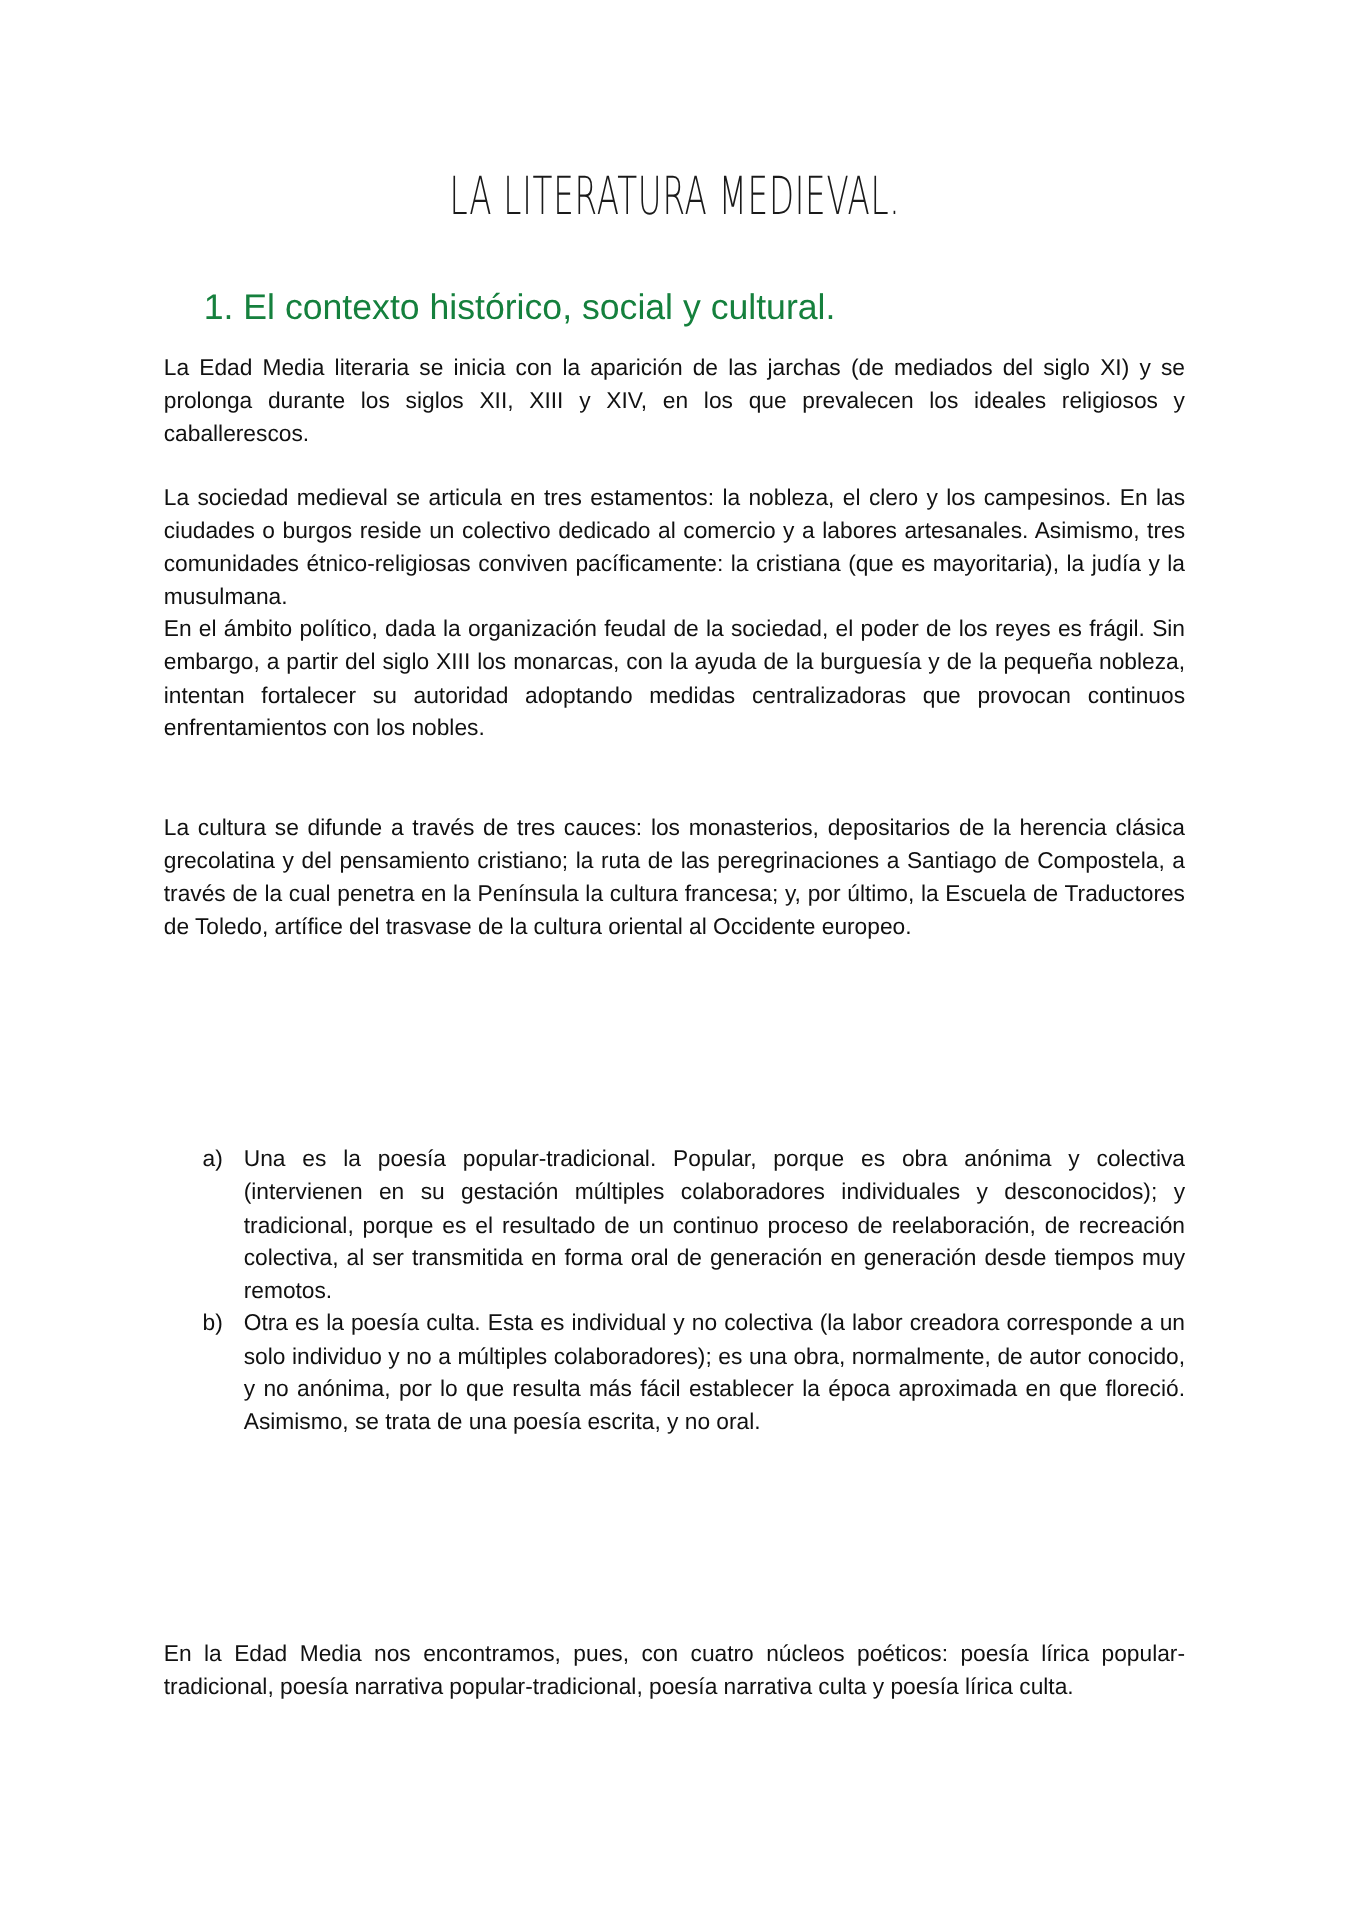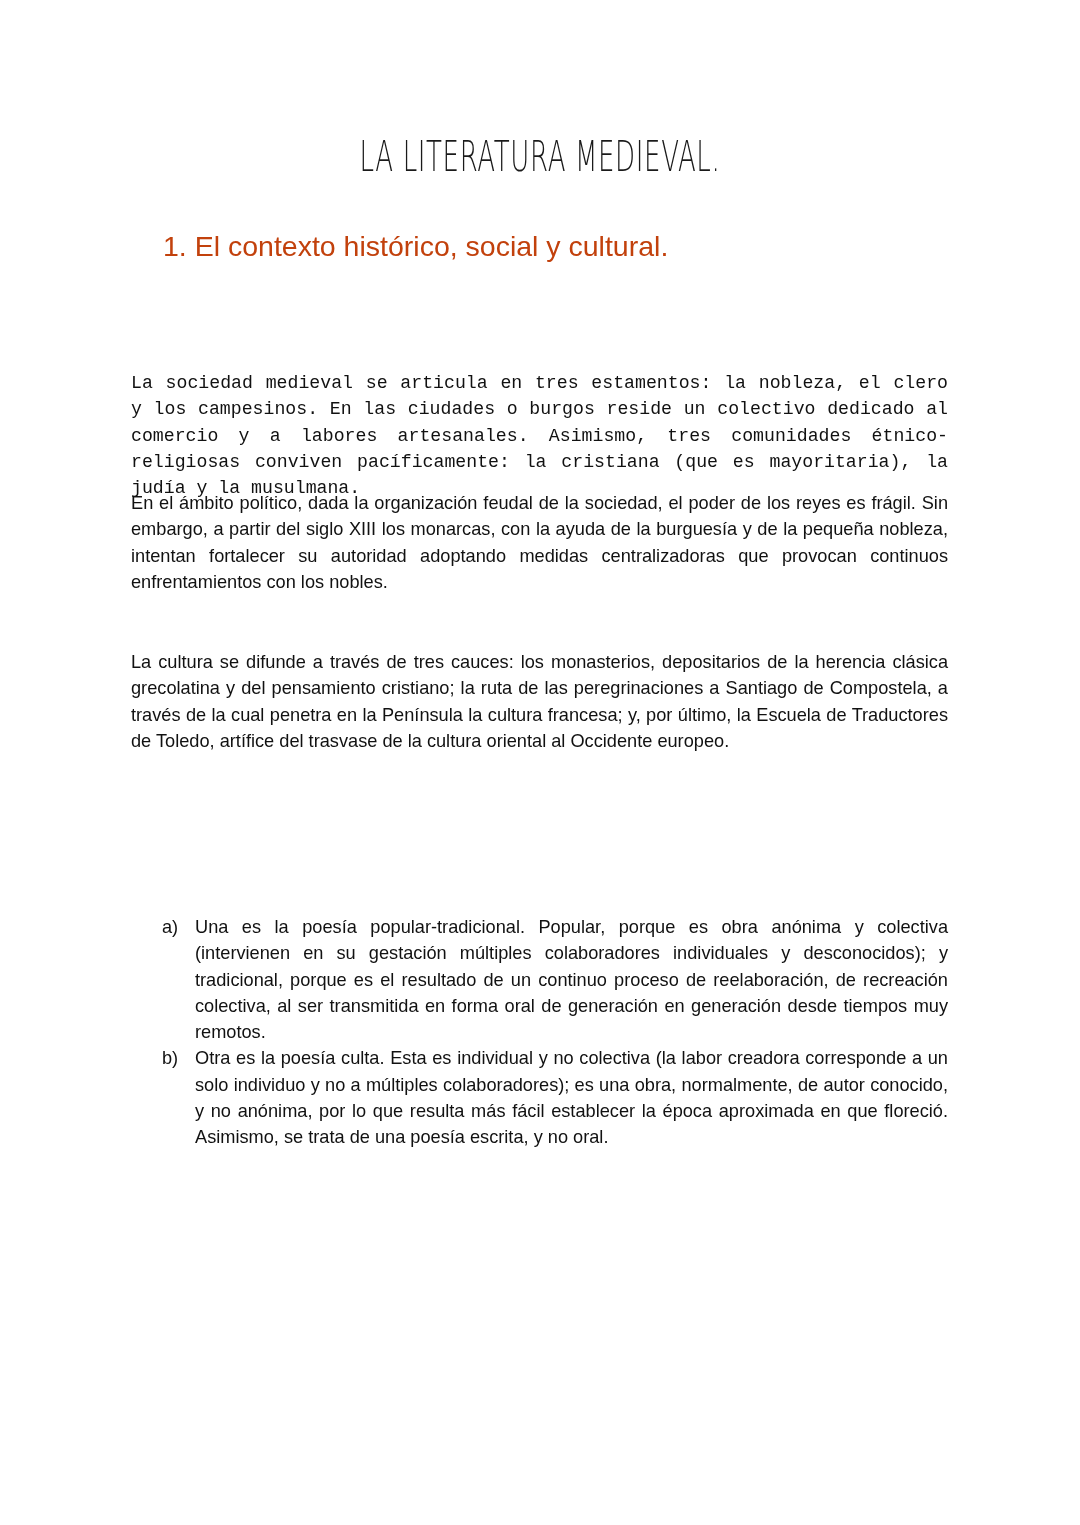--- a/index.html
+++ b/index.html
@@ -33,21 +33,21 @@
       letter-spacing: 1px;
       transform: scaleX(0.62);
       transform-origin: 540px 0;
       color: #1a1a1a;
     }
     .heading {
       position: absolute;
       left: 163px;
       font-size: 28.5px;
       font-weight: normal;
-      color: #c2410c;
+      color: #15803d;
       margin: 0;
       white-space: nowrap;
     }
     .para {
       position: absolute;
       left: 131px;
       width: 817px;
       font-size: 18.2px;
       line-height: 26.3px;
       text-align: justify;
@@ -79,35 +79,37 @@
   </style>
 </head>
 <body>
 
 <div class="page">
 
   <div class="doc-title">LA LITERATURA MEDIEVAL.</div>
 
   <h2 class="heading" style="top:230px;">1. El contexto histórico, social y cultural.</h2>
 
+  <p class="para last-left" style="top:281px;">La Edad Media literaria se inicia con la aparición de las jarchas (de mediados del siglo XI) y se prolonga durante los siglos XII, XIII y XIV, en los que prevalecen los ideales religiosos y caballerescos.</p>
 
-  <p class="para last-left" style="top:370px;font-family:Liberation Mono, monospace;">La sociedad medieval se articula en tres estamentos: la nobleza, el clero y los campesinos. En las ciudades o burgos reside un colectivo dedicado al comercio y a labores artesanales. Asimismo, tres comunidades étnico-religiosas conviven pacíficamente: la cristiana (que es mayoritaria), la judía y la musulmana.</p>
+  <p class="para last-left" style="top:385px;">La sociedad medieval se articula en tres estamentos: la nobleza, el clero y los campesinos. En las ciudades o burgos reside un colectivo dedicado al comercio y a labores artesanales. Asimismo, tres comunidades étnico-religiosas conviven pacíficamente: la cristiana (que es mayoritaria), la judía y la musulmana.</p>
 
   <p class="para last-left" style="top:490px;">En el ámbito político, dada la organización feudal de la sociedad, el poder de los reyes es frágil. Sin embargo, a partir del siglo XIII los monarcas, con la ayuda de la burguesía y de la pequeña nobleza, intentan fortalecer su autoridad adoptando medidas centralizadoras que provocan continuos enfrentamientos con los nobles.</p>
 
   <p class="para last-left" style="top:649px;">La cultura se difunde a través de tres cauces: los monasterios, depositarios de la herencia clásica grecolatina y del pensamiento cristiano; la ruta de las peregrinaciones a Santiago de Compostela, a través de la cual penetra en la Península la cultura francesa; y, por último, la Escuela de Traductores de Toledo, artífice del trasvase de la cultura oriental al Occidente europeo.</p>
 
 
 
   <ul class="list" style="top:914px;">
     <li class="list-item">
       <span class="list-marker">a)</span>
       <span>Una es la poesía popular-tradicional. Popular, porque es obra anónima y colectiva (intervienen en su gestación múltiples colaboradores individuales y desconocidos); y tradicional, porque es el resultado de un continuo proceso de reelaboración, de recreación colectiva, al ser transmitida en forma oral de generación en generación desde tiempos muy remotos.</span>
     </li>
     <li class="list-item">
       <span class="list-marker">b)</span>
       <span>Otra es la poesía culta. Esta es individual y no colectiva (la labor creadora corresponde a un solo individuo y no a múltiples colaboradores); es una obra, normalmente, de autor conocido, y no anónima, por lo que resulta más fácil establecer la época aproximada en que floreció. Asimismo, se trata de una poesía escrita, y no oral.</span>
     </li>
   </ul>
 
 
+  <p class="para last-left" style="top:1310px;">En la Edad Media nos encontramos, pues, con cuatro núcleos poéticos: poesía lírica popular-tradicional, poesía narrativa popular-tradicional, poesía narrativa culta y poesía lírica culta.</p>
 
 </div>
 
 </body></html>

